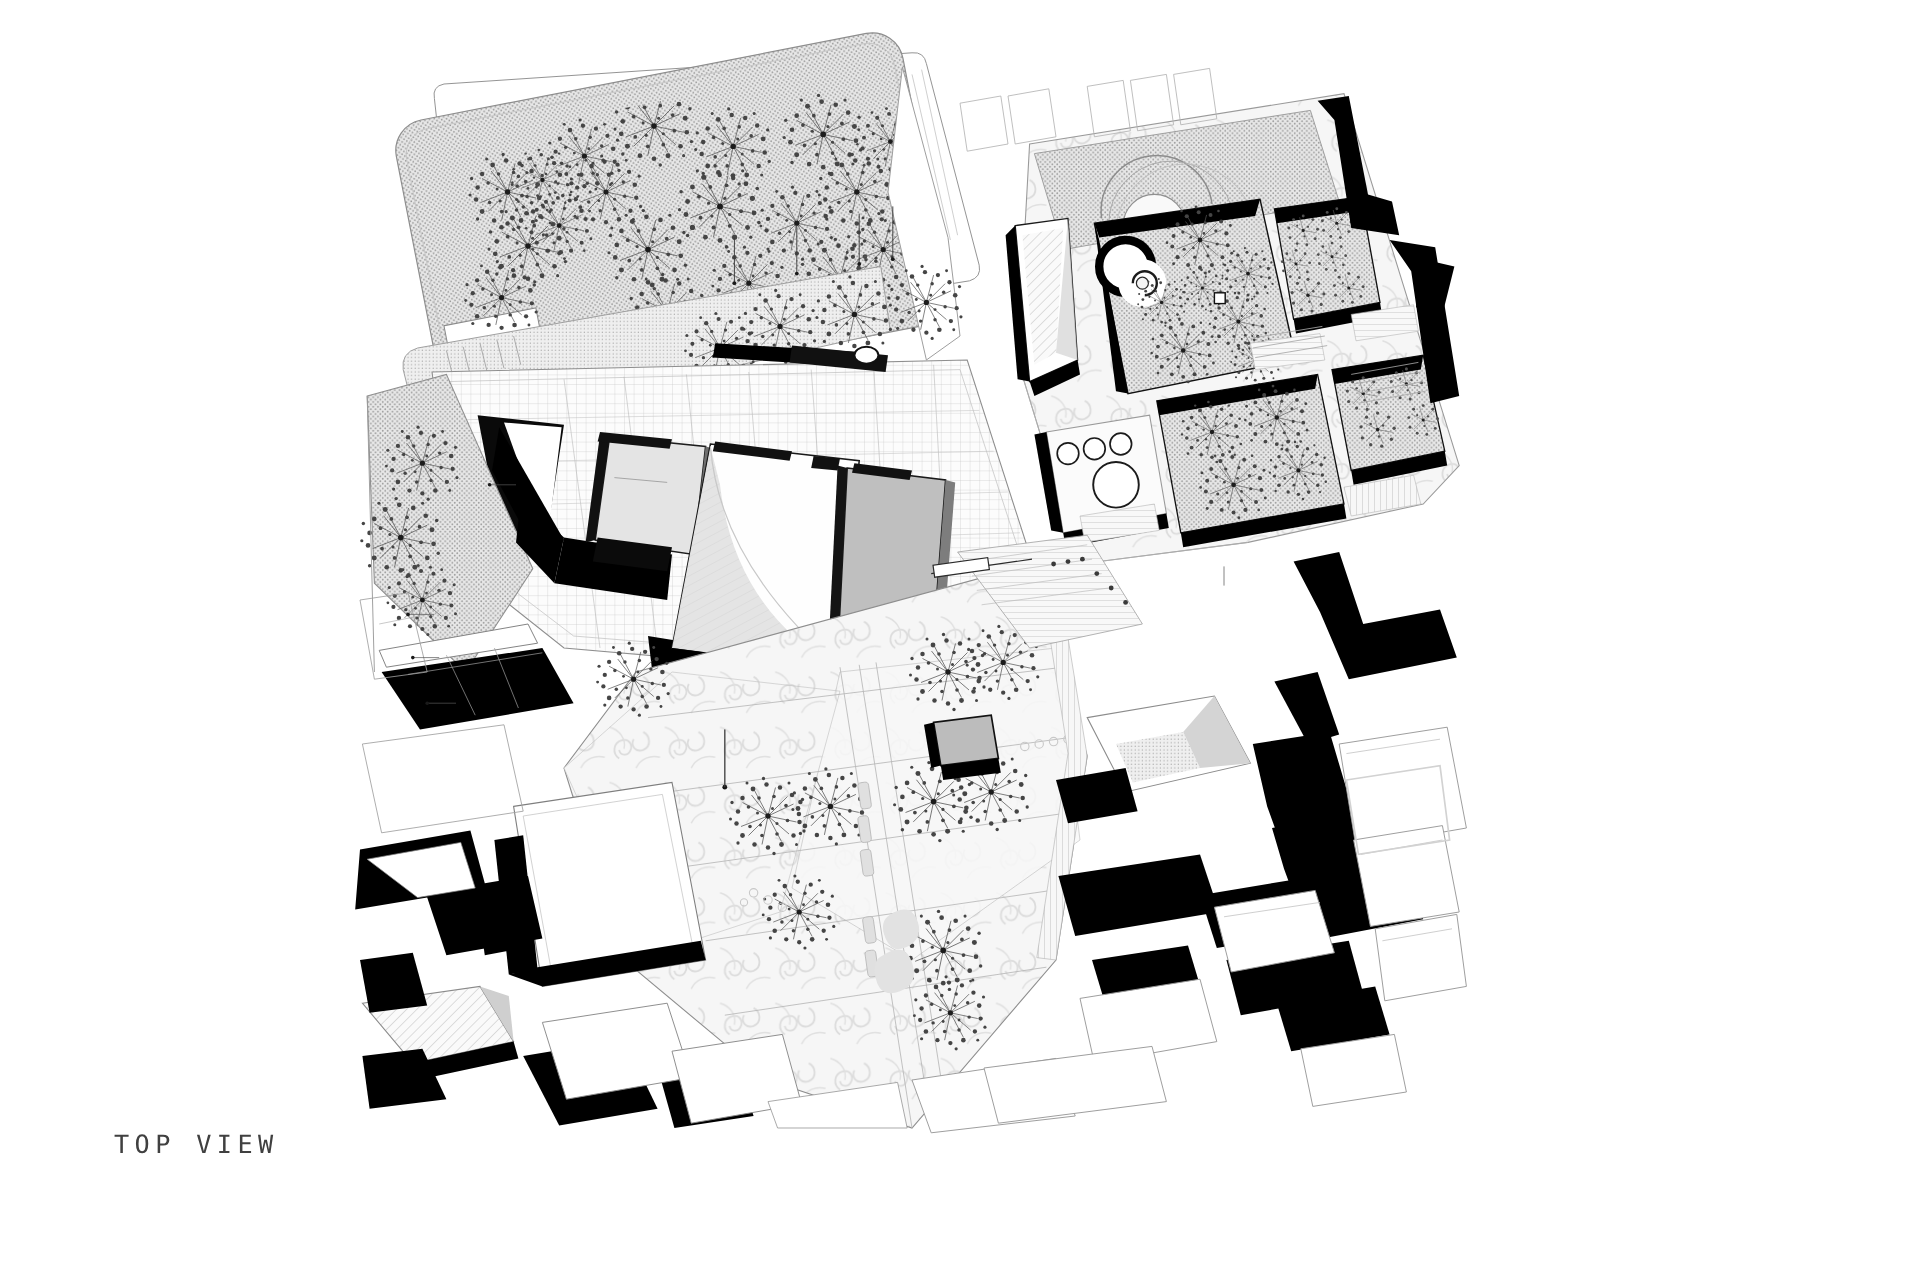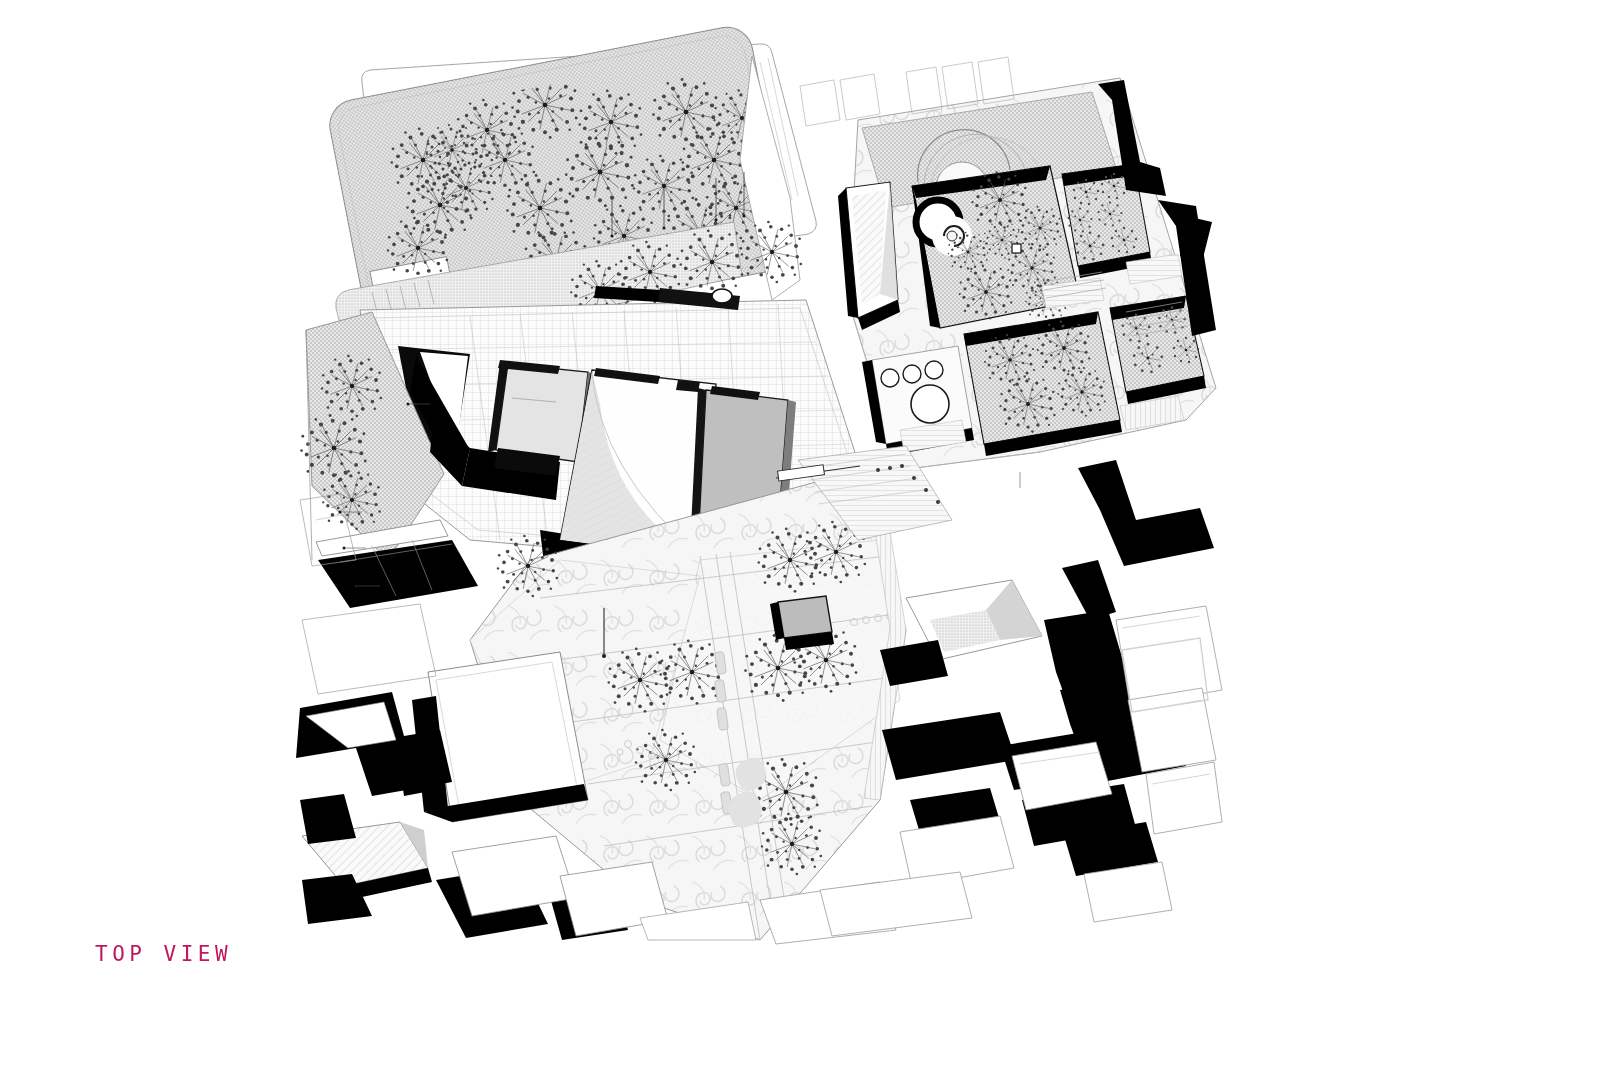--- a/index.html
+++ b/index.html
@@ -2,21 +2,21 @@
 <html><head>
 <meta charset="utf-8">
 <style>
   html,body{margin:0;padding:0;background:#ffffff;}
   body{width:1600px;height:1066px;overflow:hidden;
        font-family:"DejaVu Sans Mono","Liberation Mono",monospace;}
   #sheet{position:relative;width:1600px;height:1066px;background:#ffffff;}
   #plan{position:absolute;left:0;top:0;width:1600px;height:1066px;}
   #caption{position:absolute;left:95px;top:944px;
            font-family:"DejaVu Sans Mono","Liberation Mono",monospace;
-           font-size:21px;letter-spacing:4.5px;color:#be185d;
+           font-size:21px;letter-spacing:4.5px;color:#404040;
            white-space:pre;line-height:1;}
 </style>
 </head>
 <body>
 
 <div id="sheet">
 
   <svg id="plan" viewBox="0 0 1600 1066">
     <defs>
 

